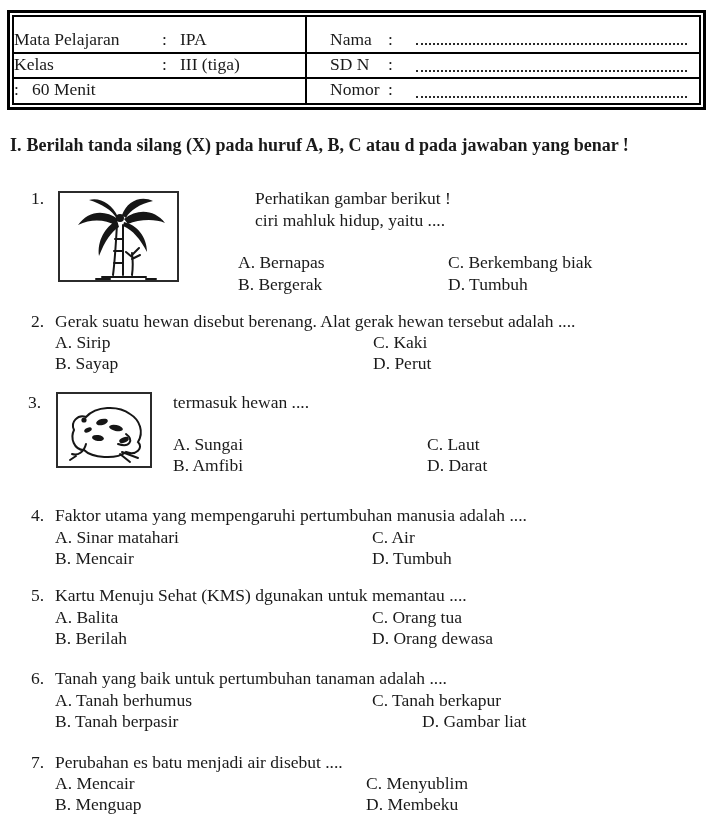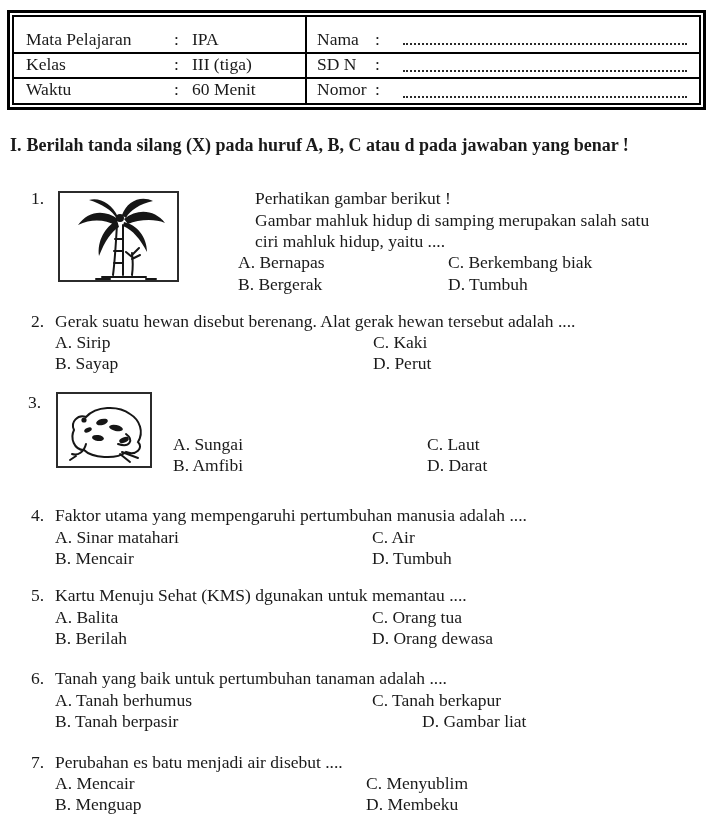--- a/index.html
+++ b/index.html
@@ -13,22 +13,22 @@
   
   .hdr-outer{
     position:absolute;left:7px;top:10px;width:699px;height:100px;
     border:3px solid #000;padding:2px;box-sizing:border-box;
   }
   .hdr-inner{
     border:2px solid #000;width:100%;height:100%;box-sizing:border-box;
     display:grid;grid-template-columns:293px 1fr;grid-template-rows:37px 25px 1fr;
   }
   .hcell{display:flex;align-items:flex-start;box-sizing:border-box;overflow:hidden;}
-  .hcell.lft{border-right:2px solid #000;padding-left:12px;}
-  .hcell.rgt{padding-left:10px;}
+  .hcell.lft{border-right:2px solid #000;}
+  .hcell.rgt{padding-left:23px;}
   .hcell.rowline{border-bottom:2px solid #000;}
   .hcell.first{align-items:flex-end;padding-bottom:2px;}
   .hlabel-l{width:148px;flex:none;}
   .hcolon-l{width:18px;flex:none;}
   .hlabel-r{width:58px;flex:none;}
   .hcolon-r{width:26px;flex:none;}
   .dotline{flex:1;margin:0 12px 5px 2px;border-bottom:2px dotted #2a2a2a;height:1px;align-self:flex-end;}
   
   .section-head{
     position:absolute;left:10px;top:135px;
@@ -72,21 +72,20 @@
       <span class="hcolon-l">:</span>
       <span>III (tiga)</span>
     </div>
     <div class="hcell rgt rowline">
       <span class="hlabel-r">SD N</span>
       <span class="hcolon-r">:</span>
       <span class="dotline"></span>
     </div>
 
     <div class="hcell lft">
-      <span class="hlabel-l">Waktu</span>
       <span class="hcolon-l">:</span>
       <span>60 Menit</span>
     </div>
     <div class="hcell rgt">
       <span class="hlabel-r">Nomor</span>
       <span class="hcolon-r">:</span>
       <span class="dotline"></span>
     </div>
 
   </div>
@@ -109,21 +108,20 @@
       <circle class="sfill" cx="60" cy="25" r="4"></circle>
       <path class="sketch" d="M57,31 C56,49 55,67 53,82"></path>
       <path class="sketch" d="M63,32 C63,50 63,66 63,82"></path>
       <path class="sketch" d="M55,46 h7 M54,58 h8 M54,70 h9"></path>
       <path class="sketch" d="M72,60 C73,68 73,75 72,82 M72,62 l7,-7 M72,66 l8,-4 M72,64 l-6,-5"></path>
       <path class="sketch" d="M42,84 h44 M36,86 h14 M86,86 h10"></path>
     </svg>
   </div>
   <div class="qlines" style="left:255px;top:0">
     <div>Perhatikan gambar berikut !</div>
-    <div>Gambar mahluk hidup di samping merupakan salah satu</div>
     <div>ciri mahluk hidup, yaitu ....</div>
   </div>
   <span class="opt" style="left:238px;top:64px">A. Bernapas</span>
   <span class="opt" style="left:448px;top:64px">C. Berkembang biak</span>
   <span class="opt" style="left:238px;top:86px">B. Bergerak</span>
   <span class="opt" style="left:448px;top:86px">D. Tumbuh</span>
 </div>
 
 <div class="q" style="top:311px">
   <span class="qnum" style="left:31px;top:0">2.</span>
@@ -146,20 +144,21 @@
       <path class="sketch" d="M60,50 C72,54 76,46 68,40"></path>
       <path class="sketch" d="M64,58 L80,64 M62,60 L72,68"></path>
       <ellipse class="sfill" cx="44" cy="28" rx="6" ry="3" transform="rotate(-15 44 28)"></ellipse>
       <ellipse class="sfill" cx="58" cy="34" rx="7" ry="3" transform="rotate(12 58 34)"></ellipse>
       <ellipse class="sfill" cx="40" cy="44" rx="6" ry="3" transform="rotate(8 40 44)"></ellipse>
       <ellipse class="sfill" cx="66" cy="46" rx="5" ry="2.6" transform="rotate(-20 66 46)"></ellipse>
       <ellipse class="sfill" cx="30" cy="36" rx="4" ry="2.2" transform="rotate(-25 30 36)"></ellipse>
     </svg>
   </div>
   <div class="qlines" style="left:173px;top:0">
+    <div>termasuk hewan ....</div>
   </div>
   <span class="opt" style="left:173px;top:42px">A. Sungai</span>
   <span class="opt" style="left:427px;top:42px">C. Laut</span>
   <span class="opt" style="left:173px;top:63px">B. Amfibi</span>
   <span class="opt" style="left:427px;top:63px">D. Darat</span>
 </div>
 
 <div class="q" style="top:505px">
   <span class="qnum" style="left:31px;top:0">4.</span>
   <div class="qlines" style="left:55px;top:0">

